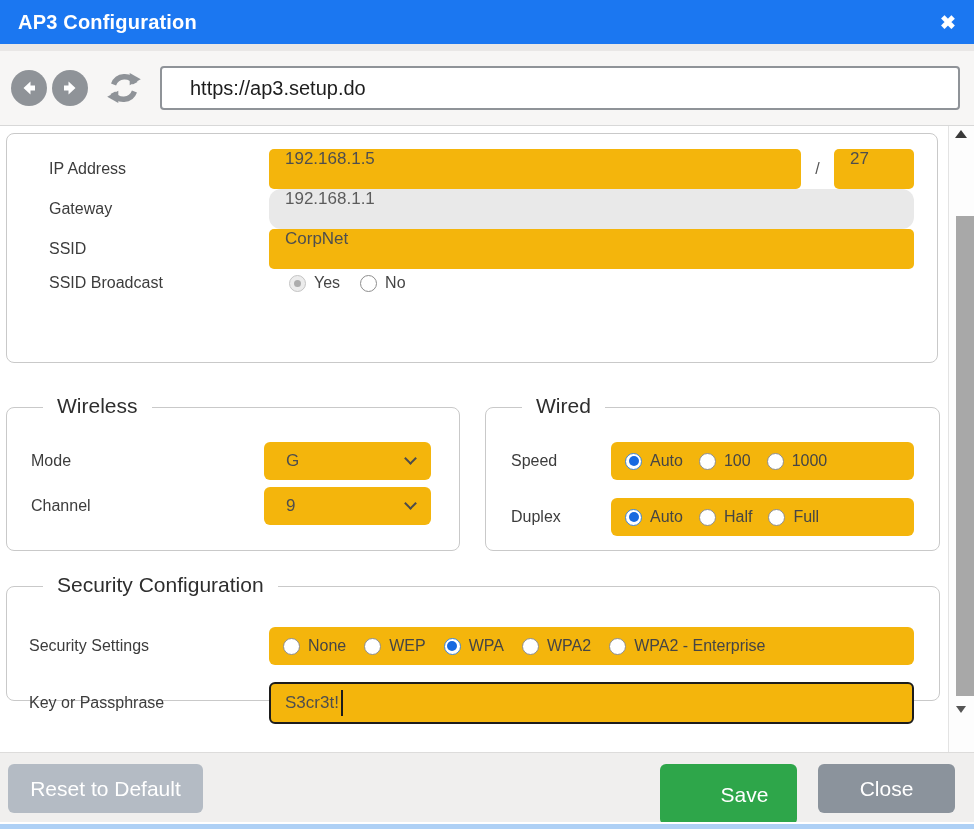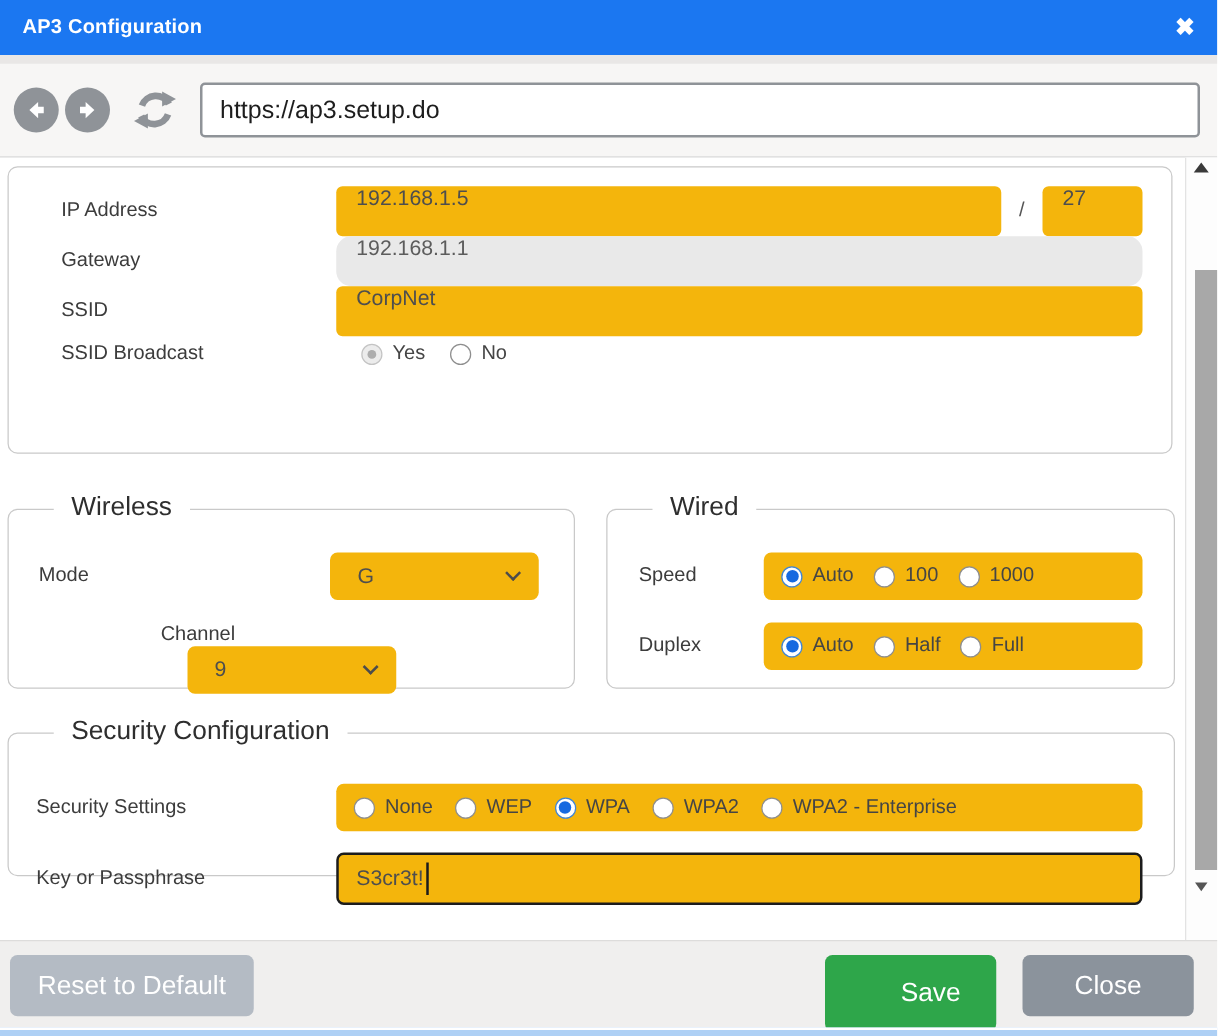--- a/index.html
+++ b/index.html
@@ -7,36 +7,36 @@
   .window {
     position: relative; width: 974px; height: 829px; overflow: hidden;
     font-family: "Liberation Sans", sans-serif; background:#fff;
   }
   
   .titlebar {
     position:absolute; top:0; left:0; right:0; height:44px;
     background:#1b77f1; color:#fff; display:flex; align-items:center;
     padding:0 18px;
   }
-  .titlebar .title { font-size:16px; font-weight:bold; letter-spacing:.2px; }
+  .titlebar .title { font-size:20px; font-weight:bold; letter-spacing:.2px; }
   .close-btn { margin-left:auto; font-size:19px; font-weight:bold; line-height:1; cursor:default; }
   
   .navbar {
     position:absolute; top:44px; left:0; right:0; height:81px;
     background:#f7f6f5; border-top:7px solid #e9e7e6;
     display:flex; align-items:center; padding:0 14px 0 6px;
   }
   .nav-circle {
     width:36px; height:36px; border-radius:50%; background:#8f9398;
     display:flex; align-items:center; justify-content:center; margin-left:5px; flex:none;
   }
   .refresh-wrap { margin-left:16px; width:40px; height:40px; display:flex; align-items:center; justify-content:center; flex:none; }
   .url-input {
     flex:1; height:44px; background:#fff; border:2px solid #8f9398; border-radius:4px;
-    margin-left:16px; display:flex; align-items:center; padding-left:14px;
+    margin-left:16px; display:flex; align-items:center; padding-left:28px;
     font-size:20px; color:#1d1d1d;
   }
   
   .content {
     position:absolute; top:125px; left:0; right:0; height:627px;
     background:#fff; border-top:1px solid #d8d8d8;
   }
   .panel-top {
     position:absolute; left:6px; top:7px; width:932px; height:230px;
     border:1px solid #c9c9c9; border-radius:8px; padding-top:15px;
@@ -207,21 +207,21 @@
 
     <div class="fset" id="wireless">
       <span class="legend">Wireless</span>
       <div class="srow" style="top:34px;">
         <span class="slabel" style="width:257px; padding-left:24px;">Mode</span>
         <div class="select">
           <span>G</span>
           <span class="chev"></span>
         </div>
       </div>
-      <div class="srow" style="top:91px;flex-direction:column;">
+      <div class="srow" style="top:79px;">
         <span class="slabel" style="width:257px; padding-left:24px;">Channel</span>
         <div class="select">
           <span>9</span>
           <span class="chev"></span>
         </div>
       </div>
     </div>
 
     <div class="fset" id="wired">
       <span class="legend">Wired</span>

